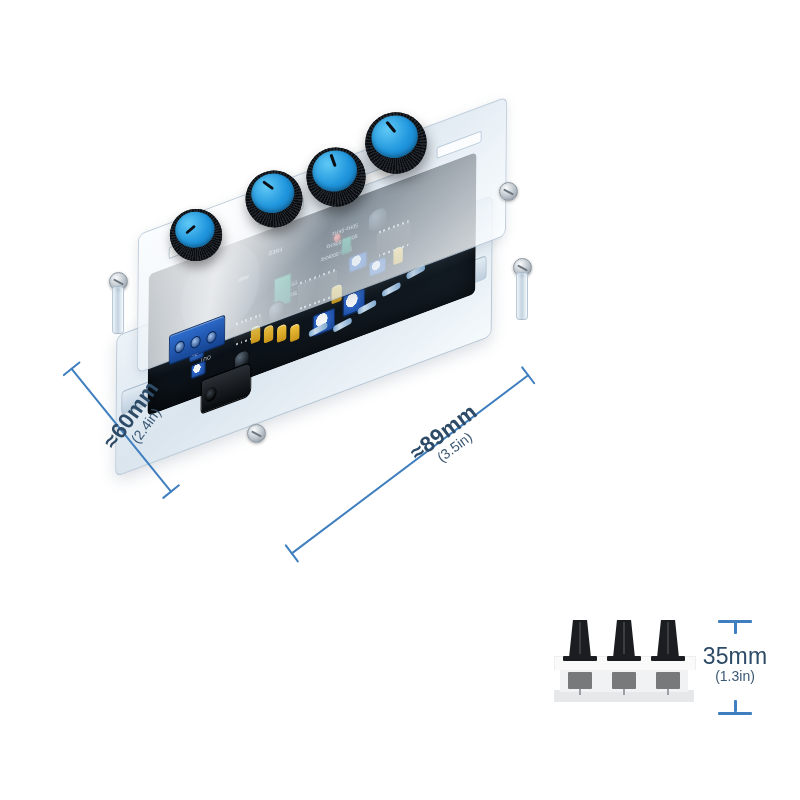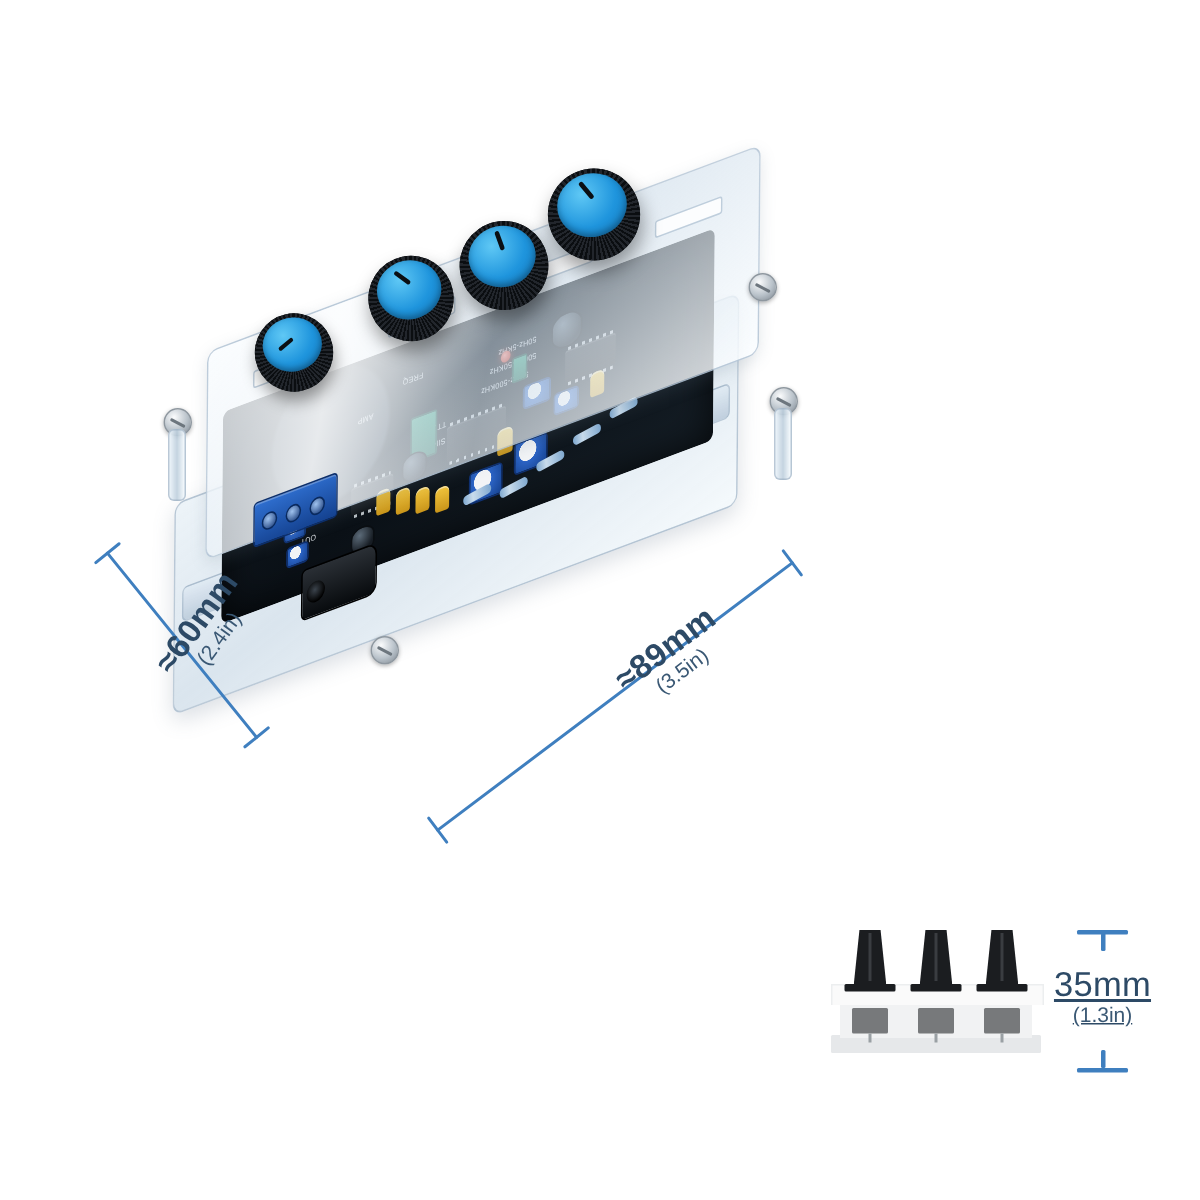--- a/index.html
+++ b/index.html
@@ -228,21 +228,21 @@
   .inset-dim{position:absolute;left:152px;top:2px;width:70px;height:112px;}
   .tcap{
     position:absolute;left:50%;width:34px;height:3px;margin-left:-17px;
     background:#3f7fbf;border-radius:1px;
   }
   .tstem{
     position:absolute;left:50%;width:3px;height:12px;margin-left:-1.5px;
     background:#3f7fbf;border-radius:1px;
   }
   .inset-label{
-    position:absolute;left:0;right:0;text-align:center;color:#2d4a66;text-decoration:underline;
+    position:absolute;left:0;right:0;text-align:center;color:#2d4a66;
   }
   .inset-label .big{font-size:23px;line-height:1.05;letter-spacing:.2px;}
   .inset-label .small{font-size:14px;line-height:1.15;color:#3a5874;}
 </style>
 </head>
 <body>
 
 <div id="stage">
 
   <div id="product">

